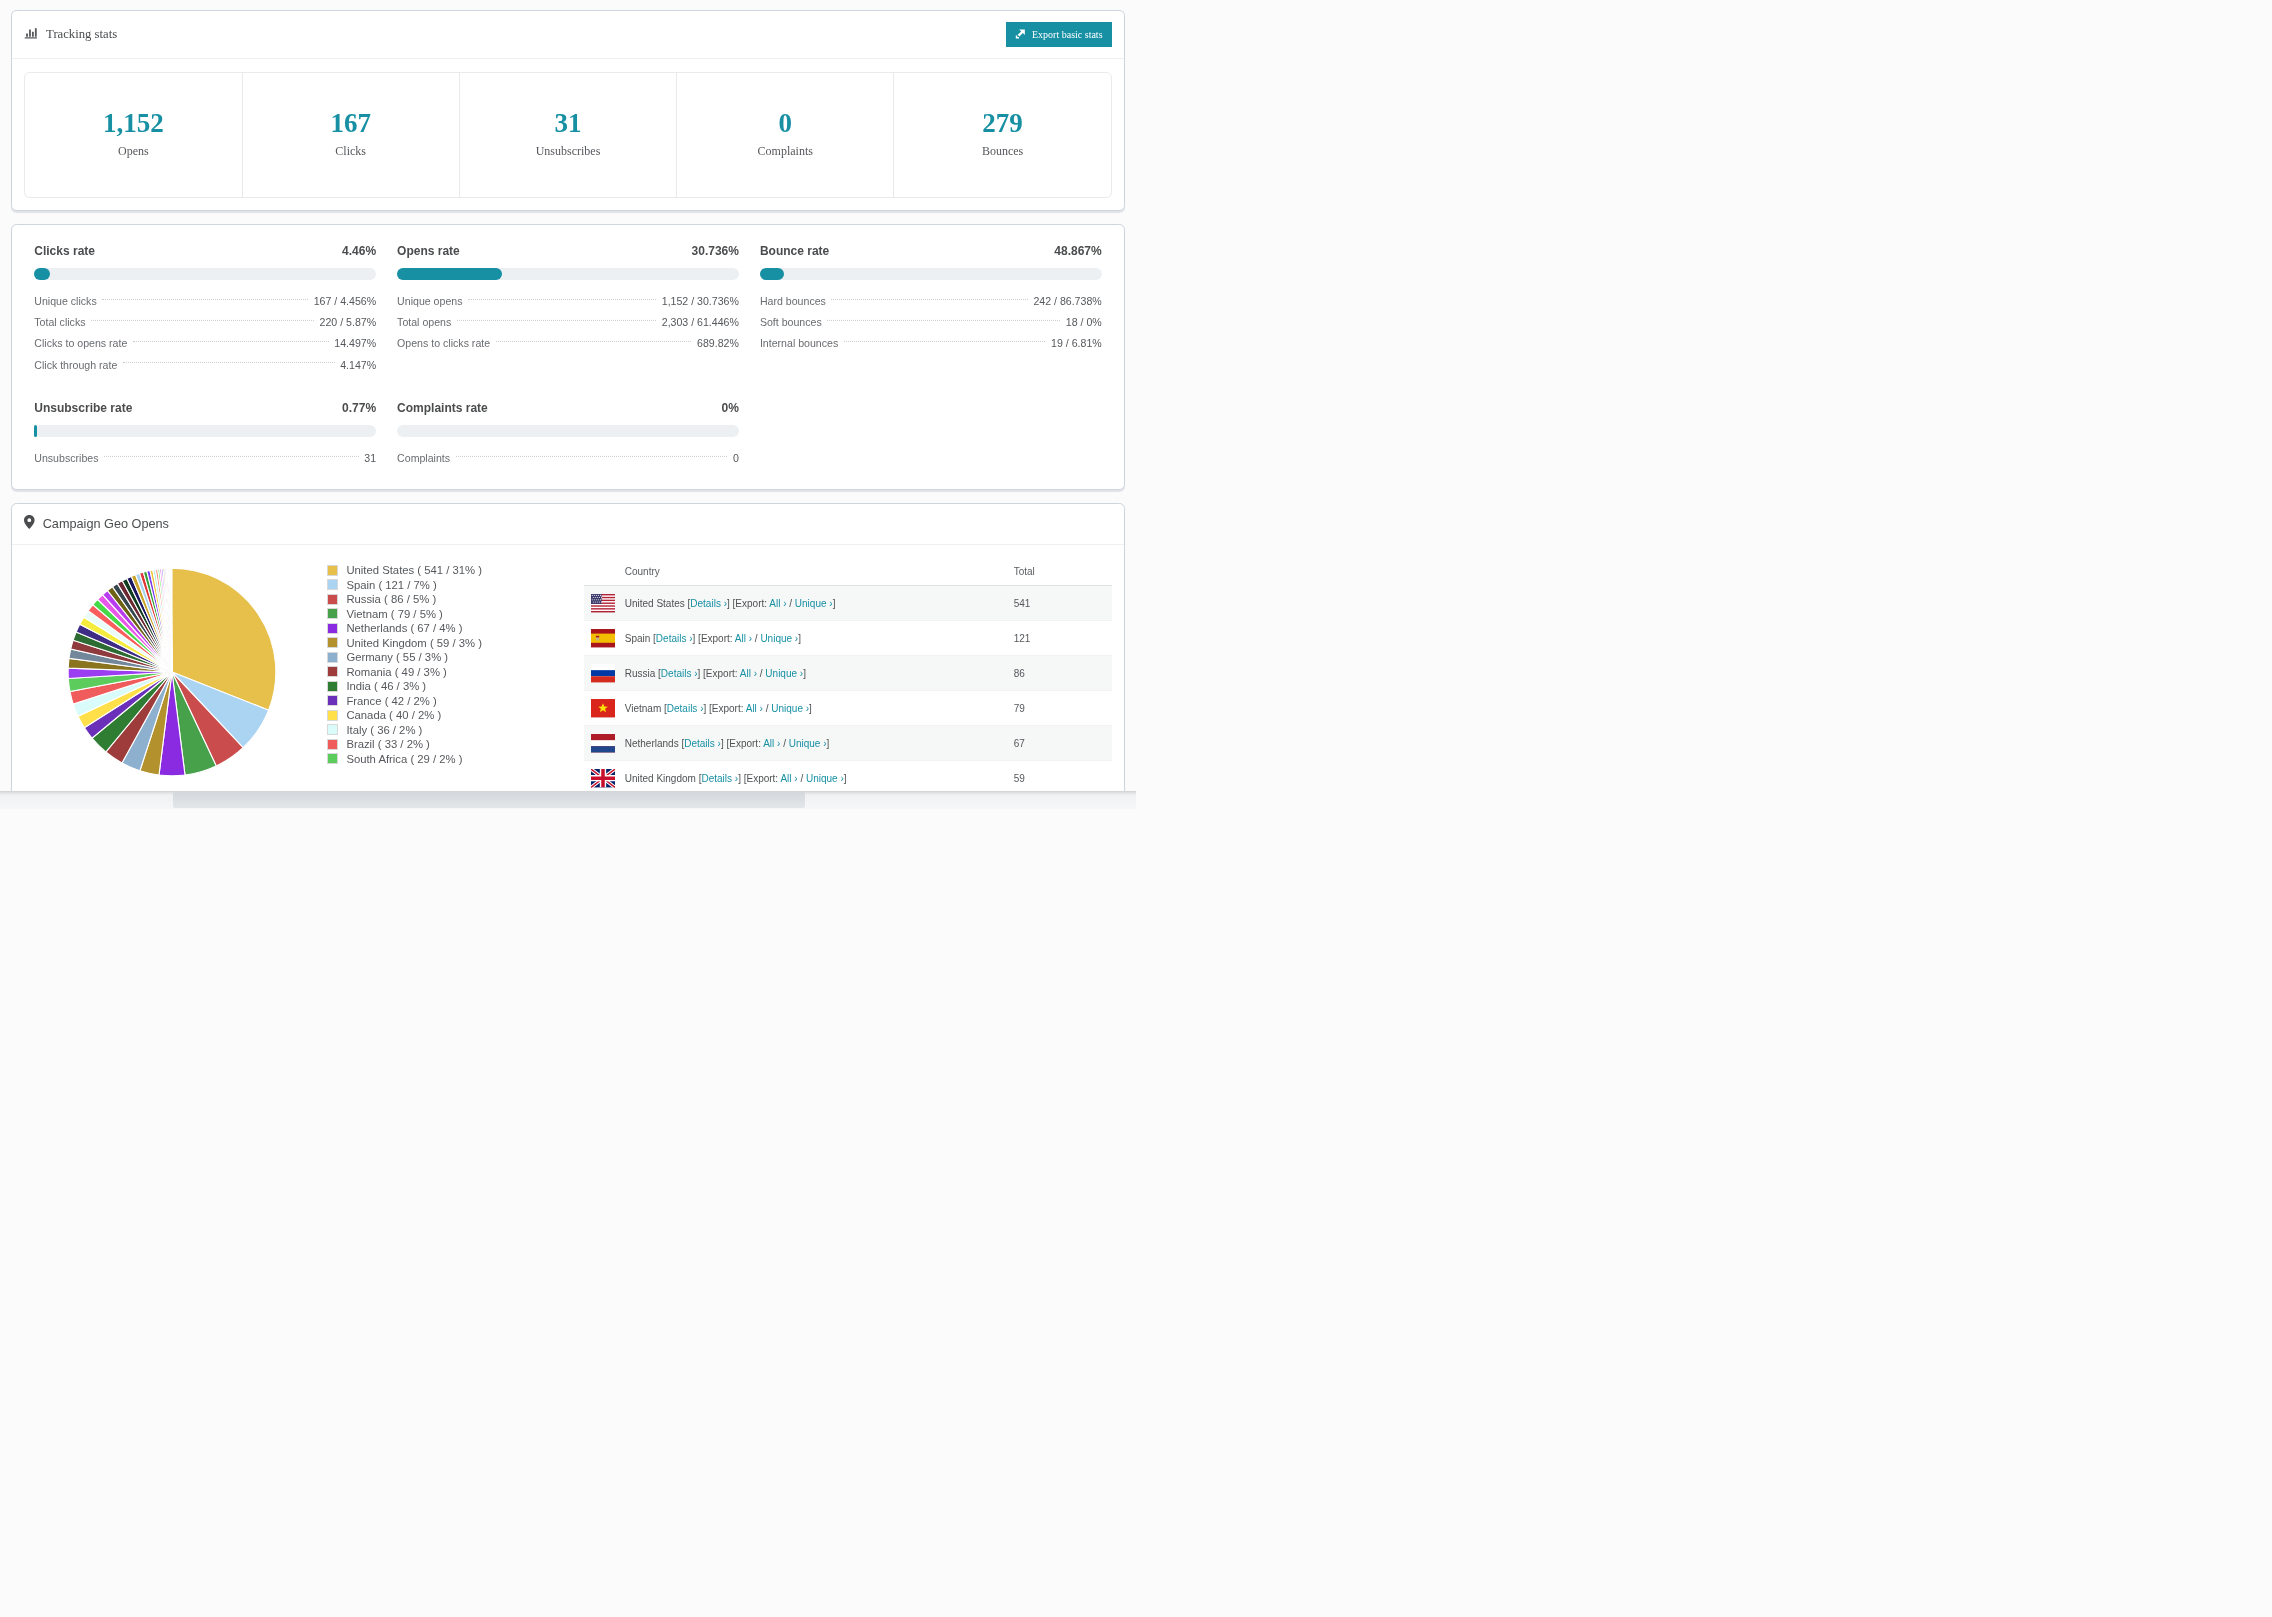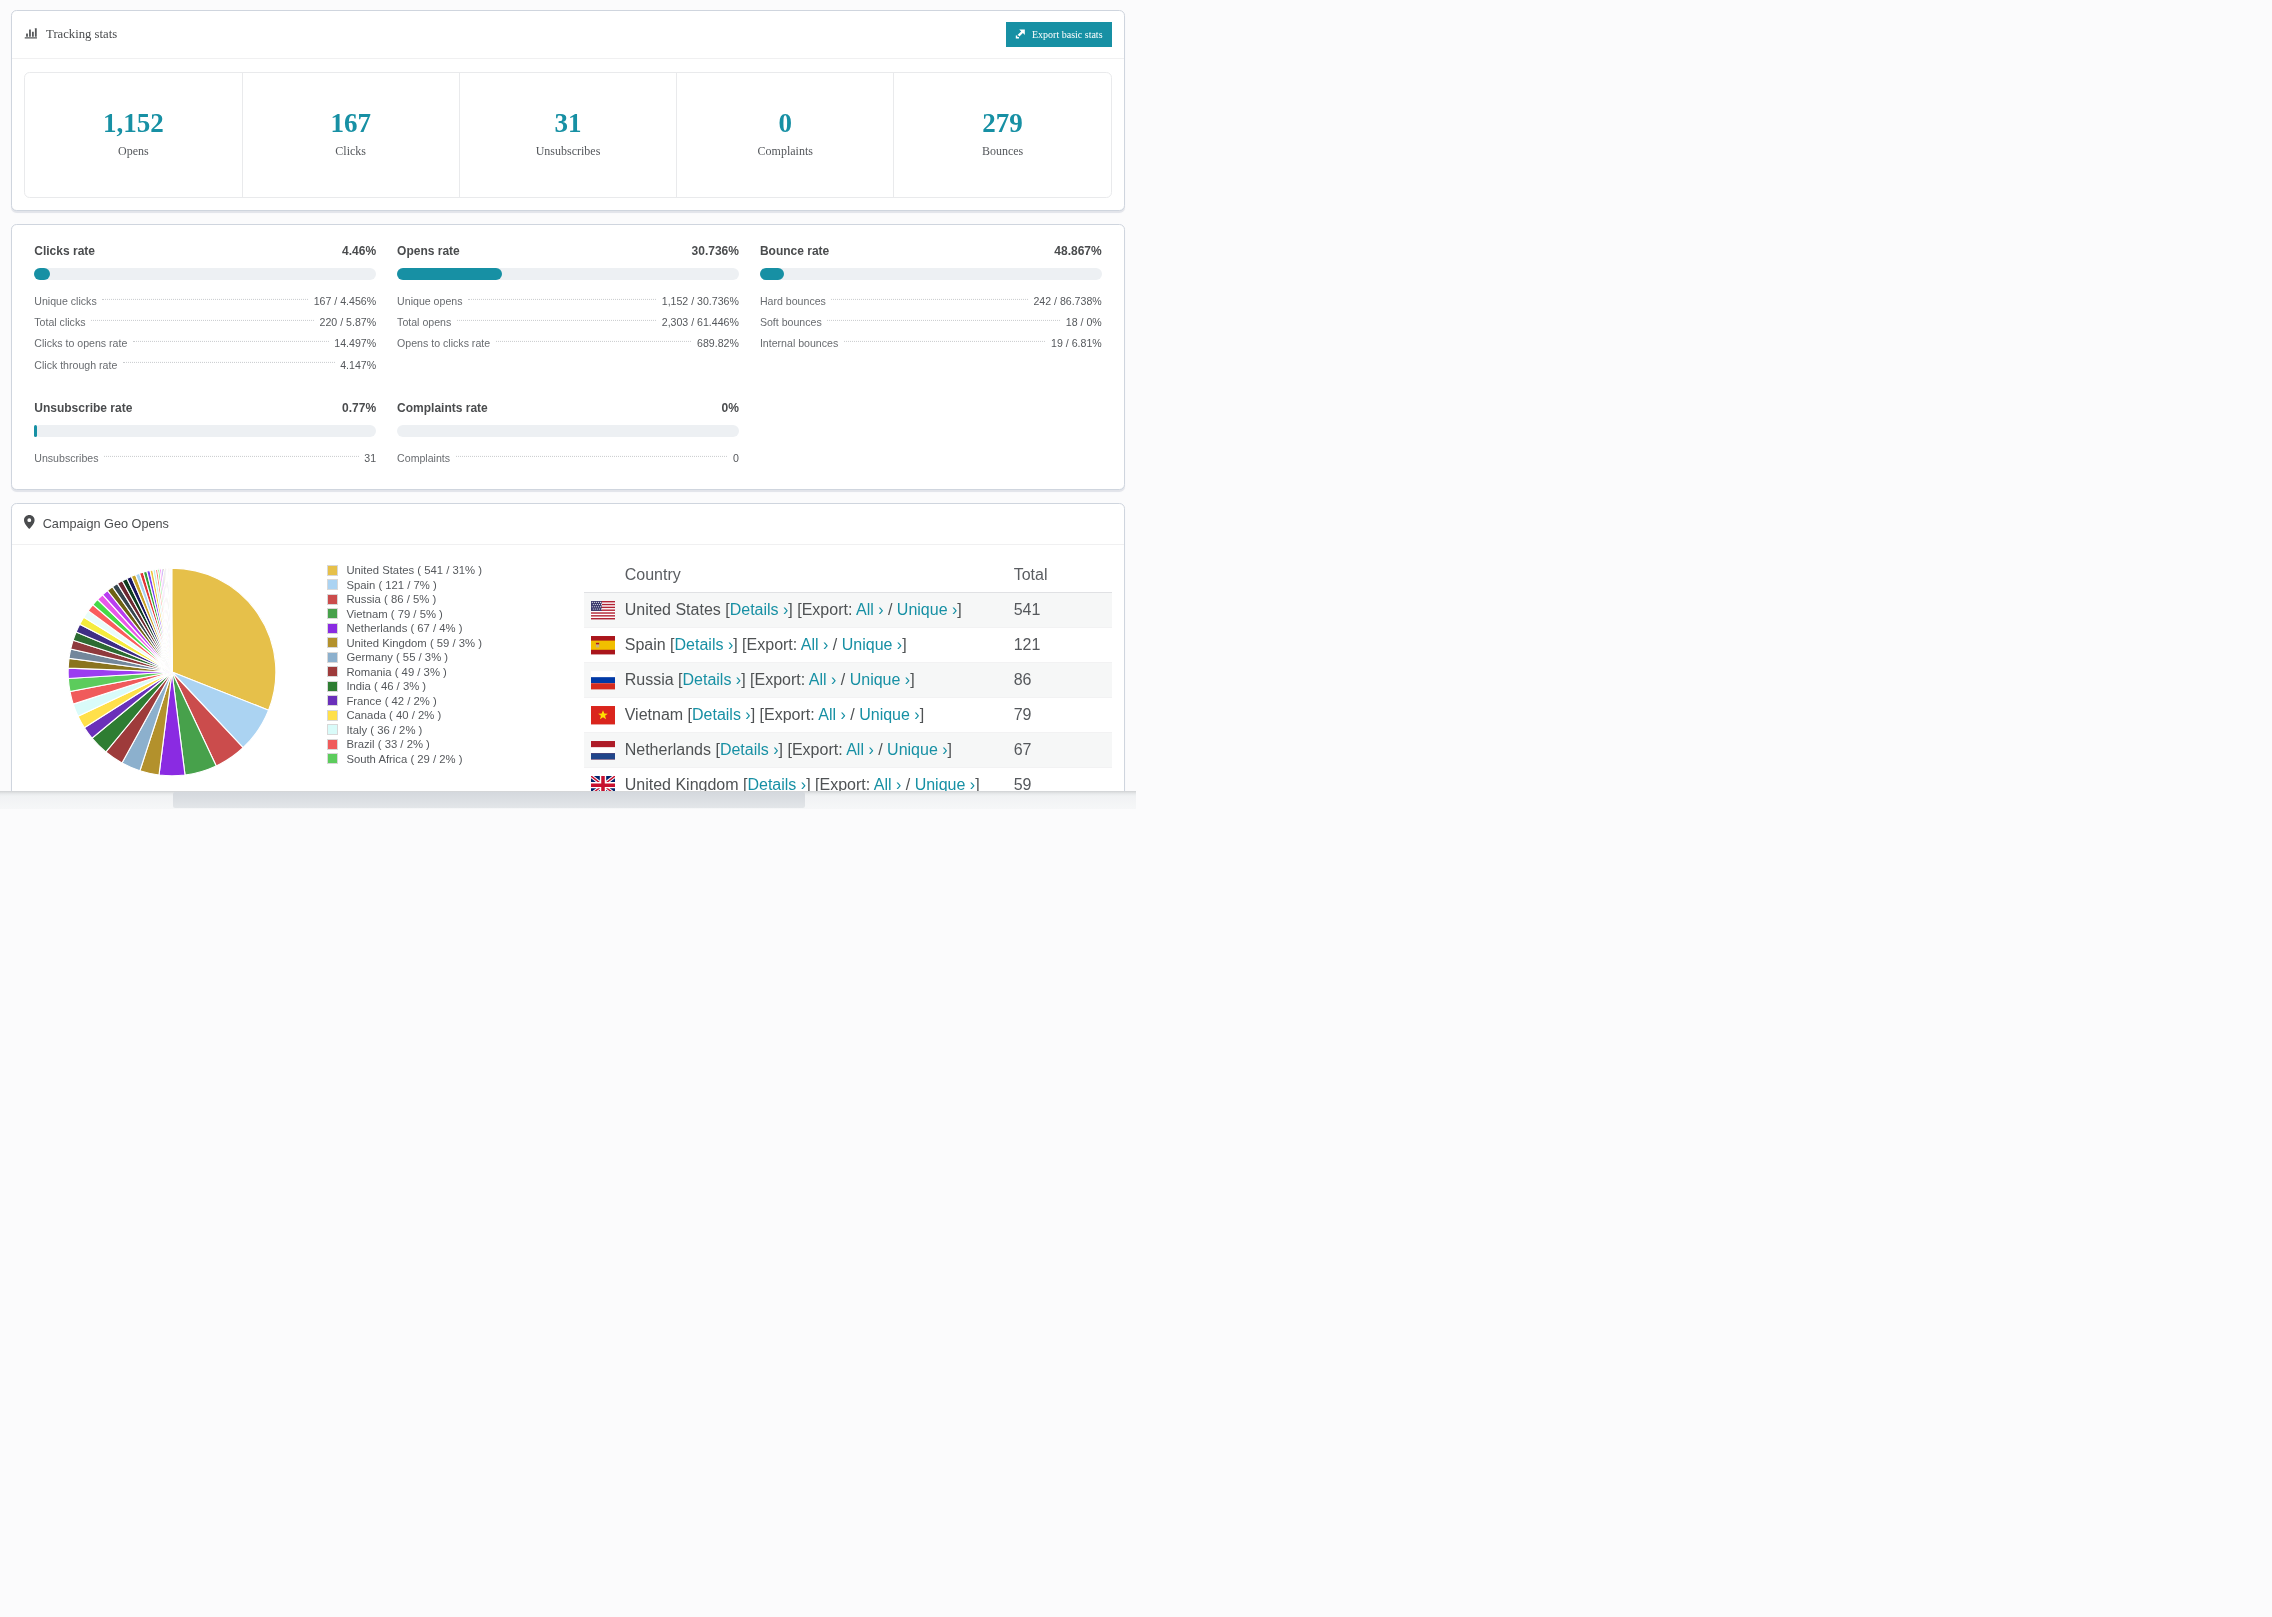--- a/index.html
+++ b/index.html
@@ -61,21 +61,21 @@
   .rate-row { display:flex; align-items:center; font-size:10.6px; color:#696c70; padding:4.2px 0 5px; }
   .rate-row .dots { flex:1; border-bottom:1.4px dotted #c9cbce; margin:0 5.6px; transform:translateY(-2.1px); }
   .rate-row-value { color:#55585c; white-space:nowrap; }
   
   #panel-geo { height:300px; overflow:hidden; margin-bottom:0; }
   .geo-body { display:flex; align-items:flex-start; padding:12.7px 12.7px 0; }
   .pie-wrap { width:212px; height:212px; margin-left:42px; margin-top:8.5px; flex:none; }
   .legend { margin-left:49px; margin-top:5.6px; flex:none; }
   .legend-item { display:flex; align-items:center; gap:8.5px; height:14.5px; font-size:11.3px; color:#55585c; }
   .legend-swatch { width:10.6px; height:10.6px; border:1.4px solid #d8d8d8; flex:none; }
-  .geo-table { margin-left:auto; width:528px; font-size:16px; }
+  .geo-table { margin-left:auto; width:528px; font-size:10px; }
   .thead { display:flex; color:#5a5d61; padding:8.5px 10px 8.5px 41px; border-bottom:0.7px solid #e0e1e4; }
   .th-country { flex:1; }
   .th-total { width:88px; }
   .trow { display:flex; align-items:center; min-height:35px; padding:1.4px 10px 1.4px 7px; border-bottom:0.7px solid #f2f2f3; }
   .trow.striped { background:#f6f7f7; }
   .flag { width:24px; height:18.4px; margin-right:10px; flex:none; box-shadow:inset 0 0 0 0.7px rgba(0,0,0,.08); }
   .flag svg { display:block; width:24px; height:18.4px; }
   .country-cell { flex:1; color:#4f5254; }
   .total-cell { width:88px; color:#55585c; }
   .geo-link { color:var(--accent,#1790a4); text-decoration:none; cursor:pointer; }

